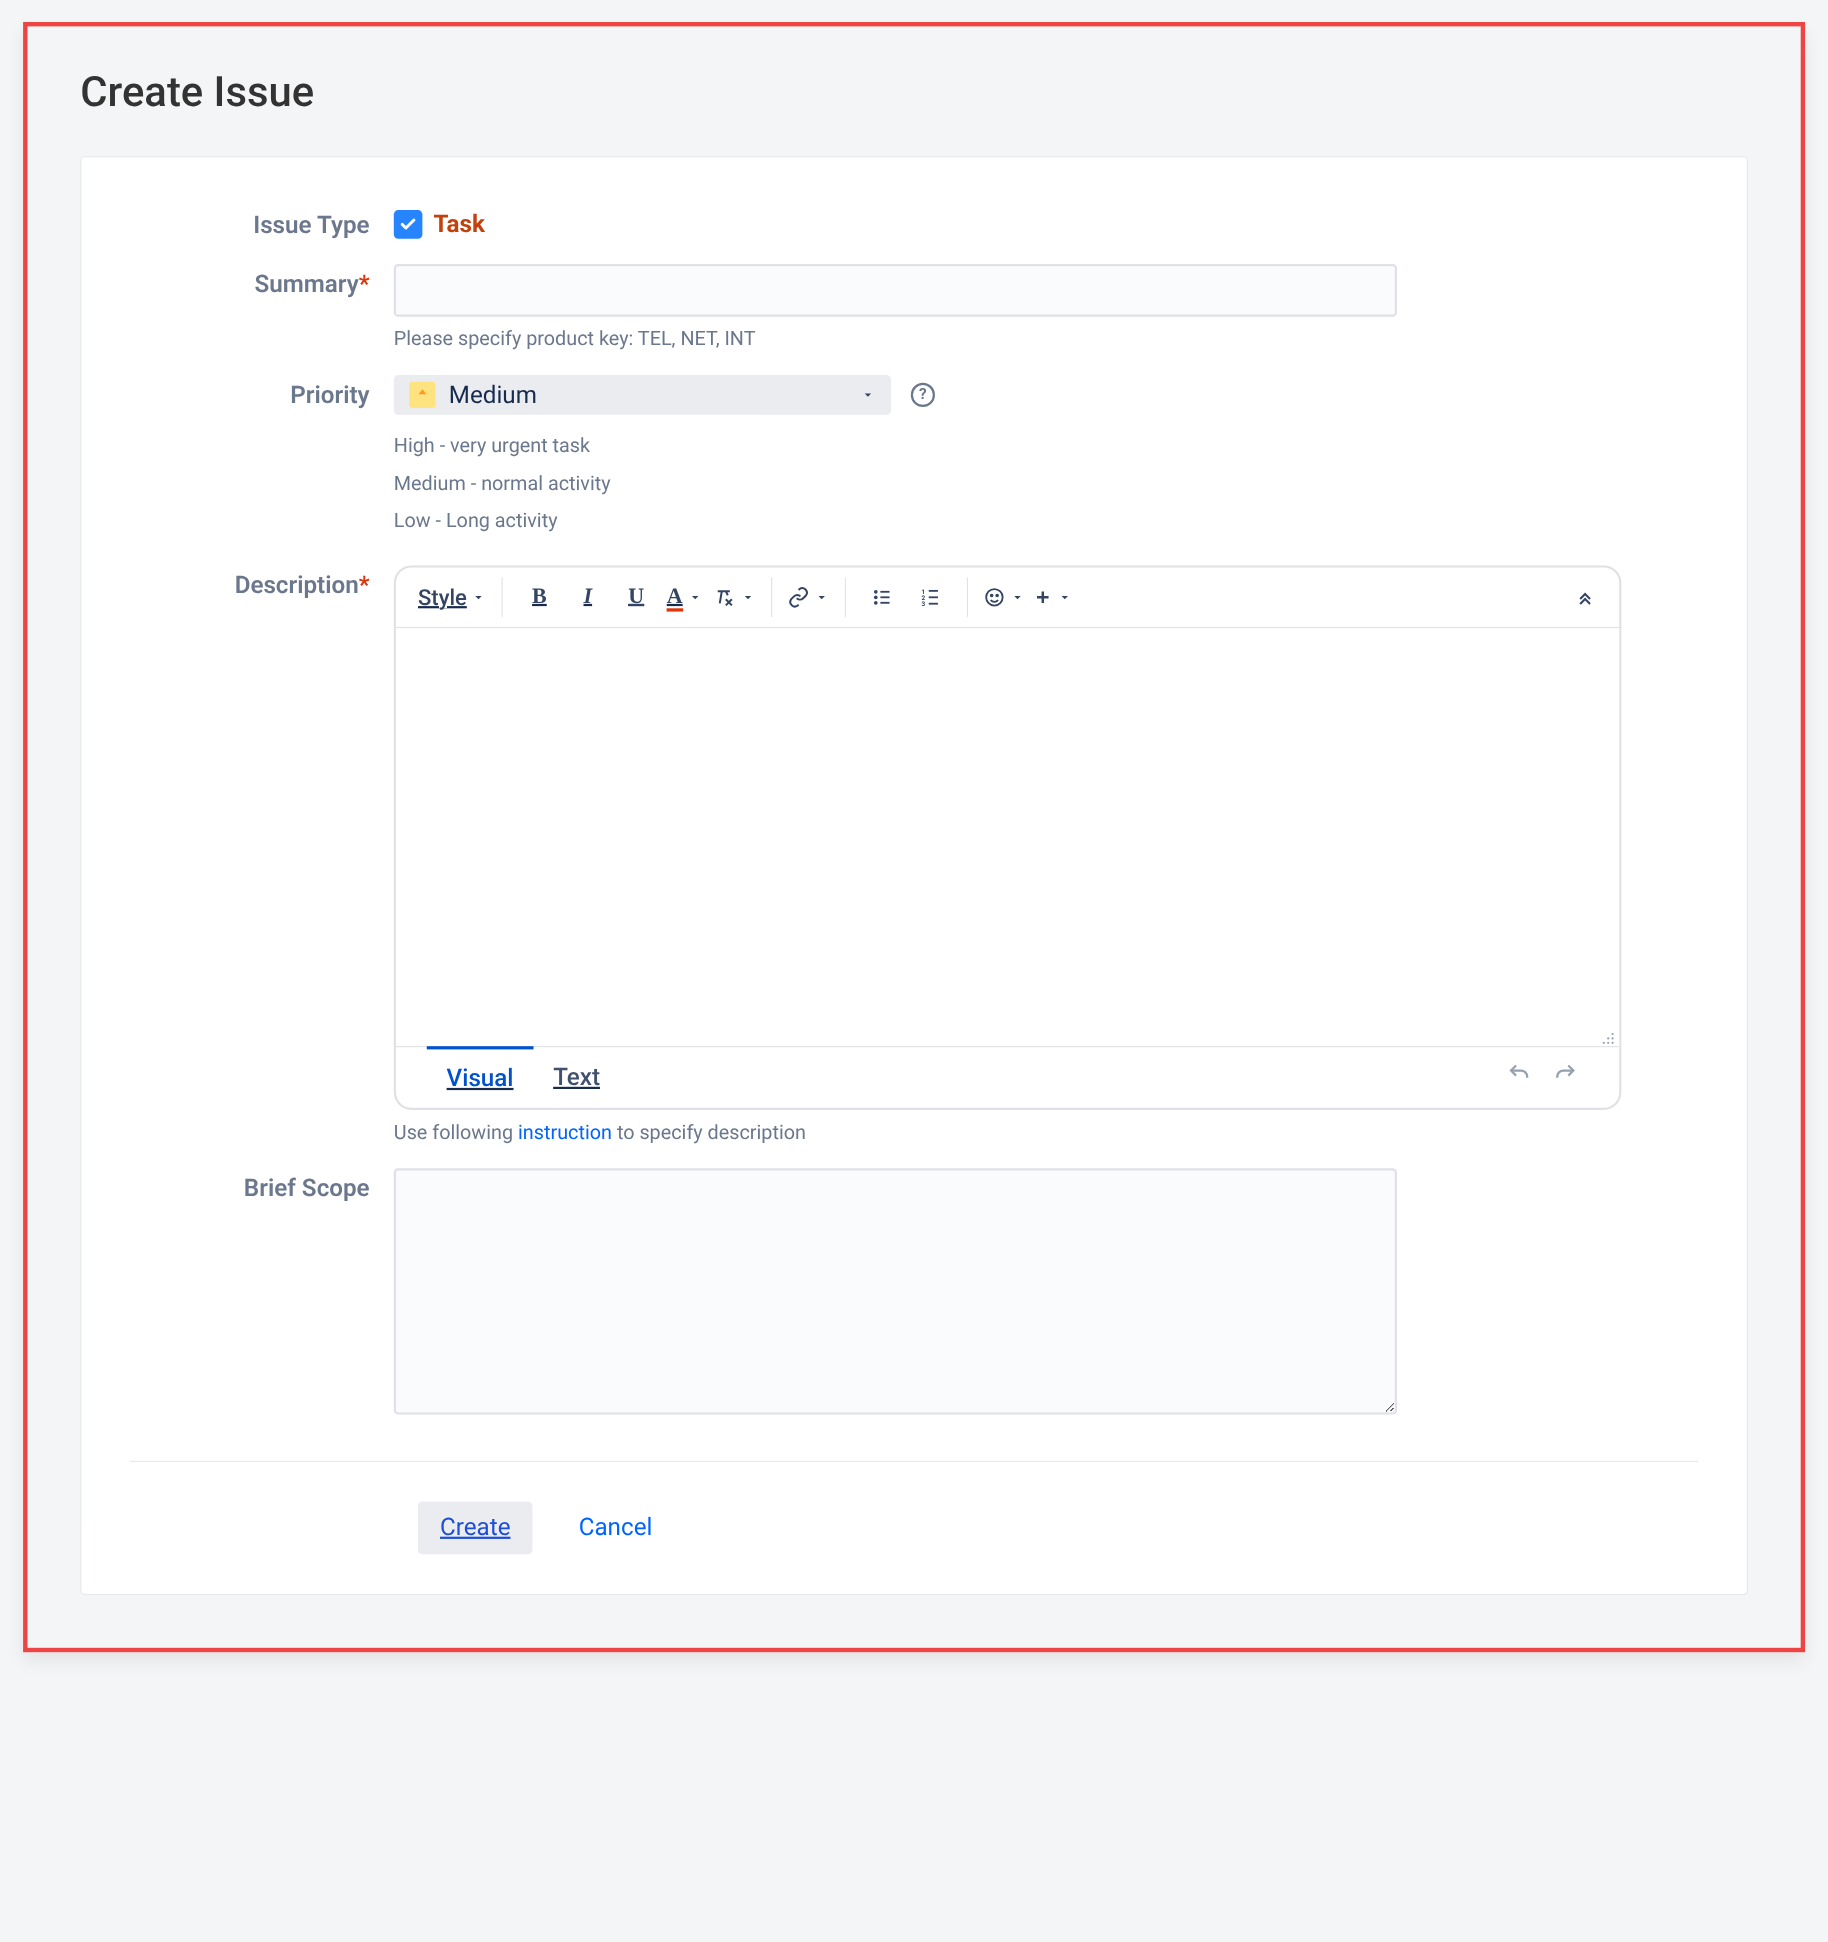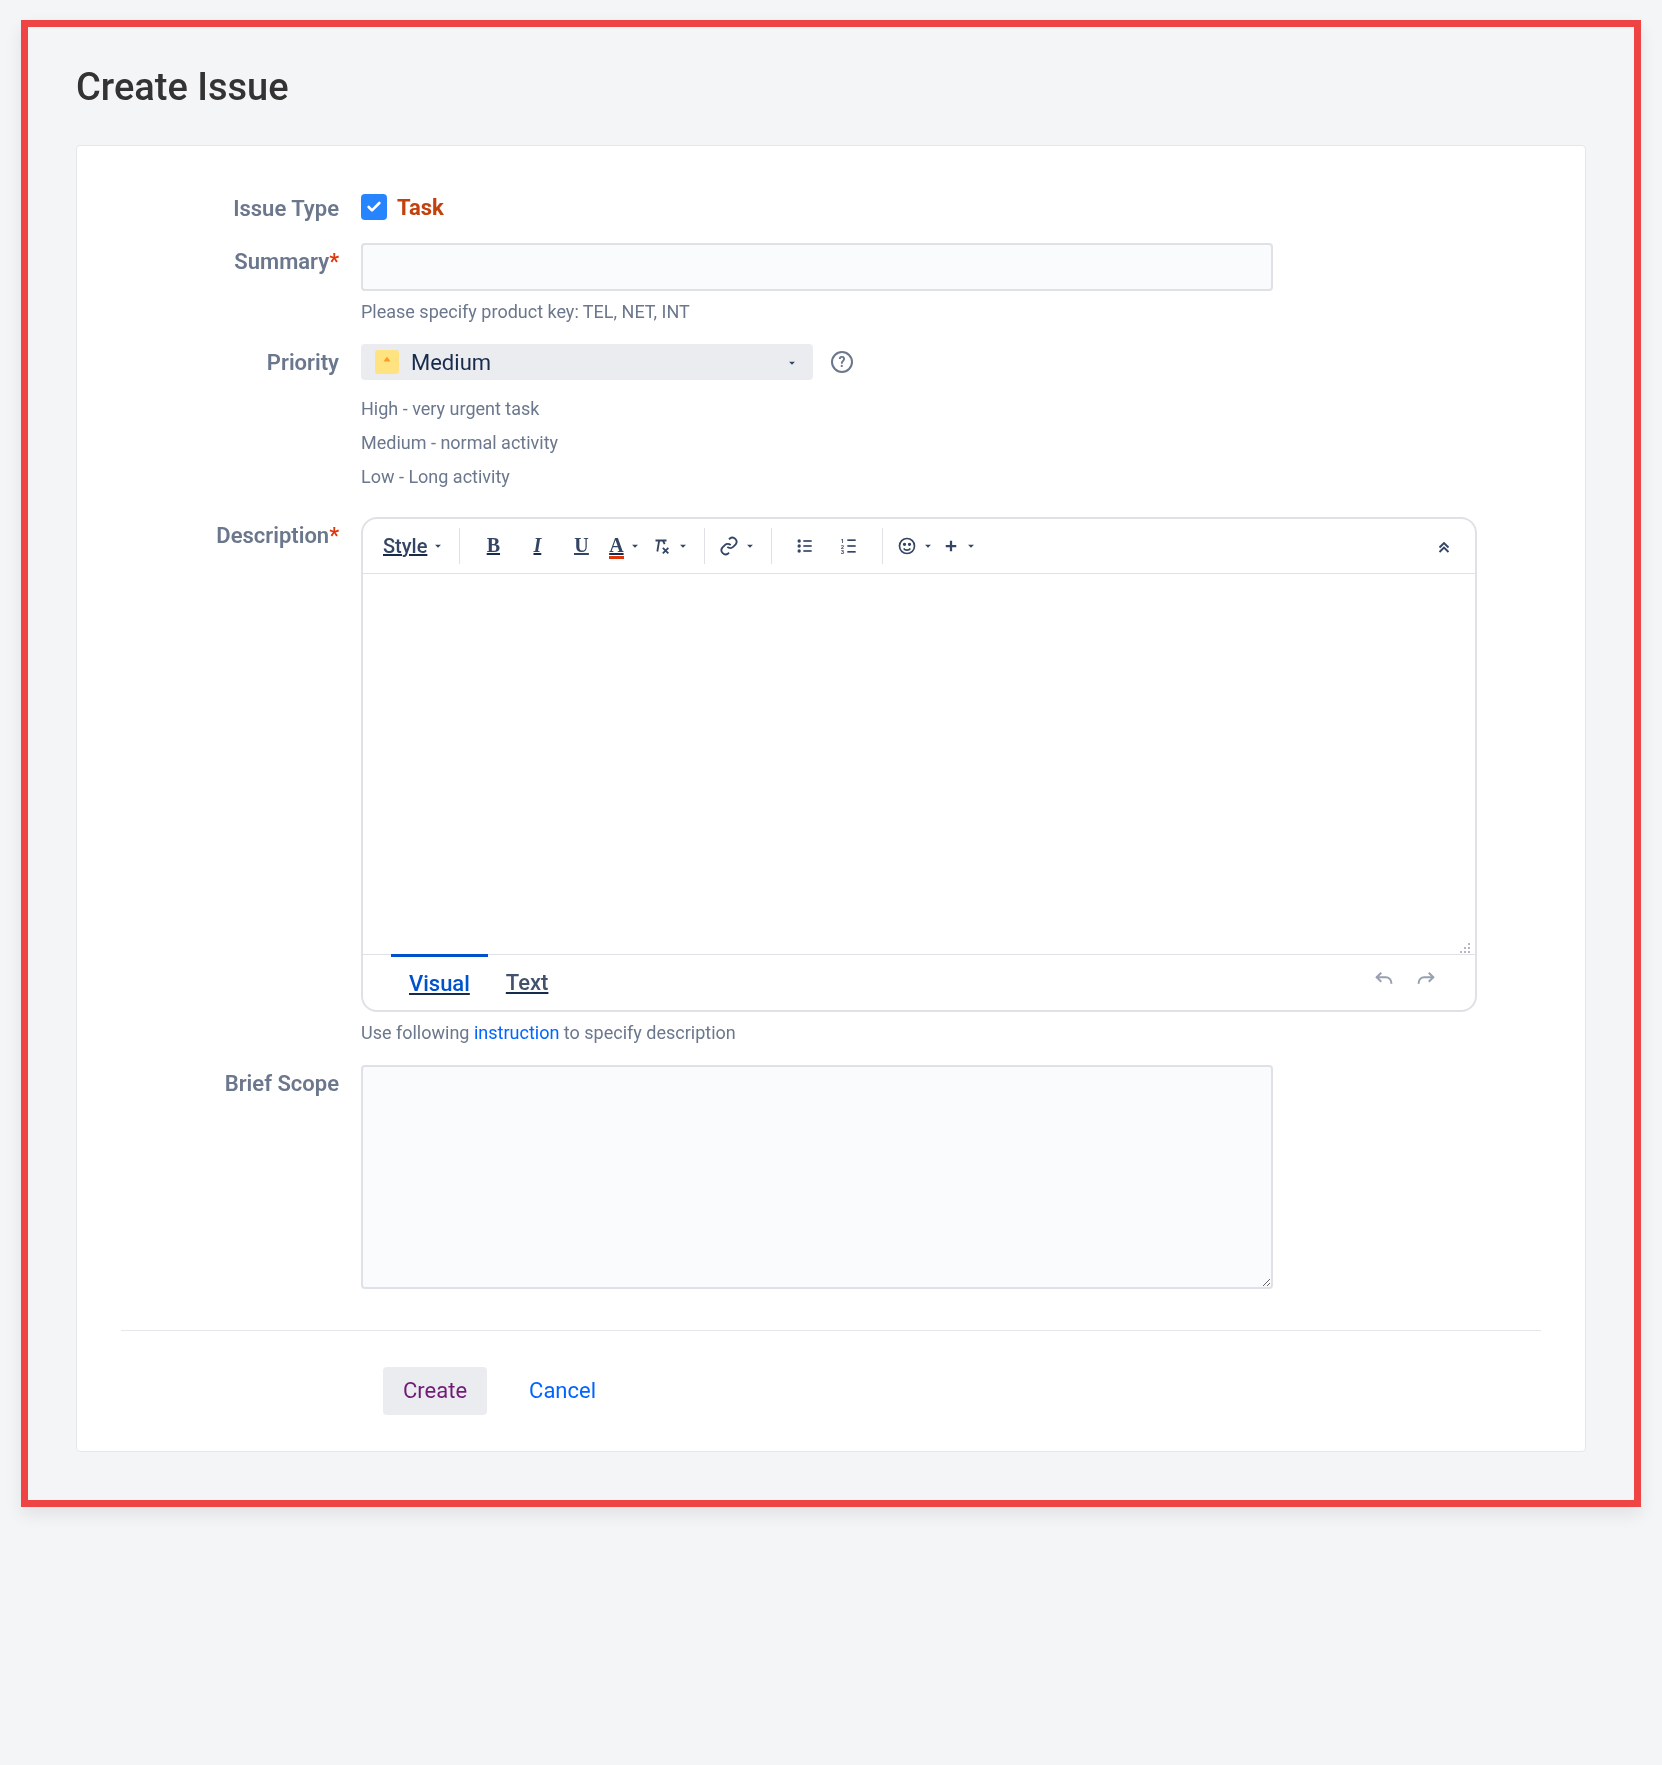--- a/index.html
+++ b/index.html
@@ -9,21 +9,21 @@
     background: #f4f5f7;
     font-family: -apple-system, BlinkMacSystemFont, "Segoe UI", Roboto, Helvetica, Arial, sans-serif;
     color: #172b4d;
     font-size: 22px;
   }
   .page {
     max-width: 1620px;
     margin: 0 auto 40px;
     background: #f4f5f7;
     padding: 20px 48px 48px;
-    border: 7px solid #ef4444;
+    border: 4px solid #ef4444;
     box-shadow: 0 8px 16px rgba(0,0,0,.08);
   }
   h1 {
     font-size: 38px;
     font-weight: 500;
     color: #333;
     margin: 18px 0 36px;
   }
   .card {
     background: #fff;
@@ -237,21 +237,21 @@
   }
   .btn {
     height: 48px;
     padding: 0 20px;
     border-radius: 4px;
     display: inline-flex;
     align-items: center;
     font-size: 22px;
     cursor: pointer;
   }
-  .btn-default { background: #ebecf0; color: #701a75; }
+  .btn-default { background: #ebecf0; color: #1d4ed8; text-decoration: underline; }
   .btn-link { color: #0065ff; }
   .color-letter {
     position: relative;
     font-family: Georgia, serif;
     font-weight: 700;
   }
   .color-letter::after {
     content: "";
     position: absolute;
     left: 0; right: 0;

